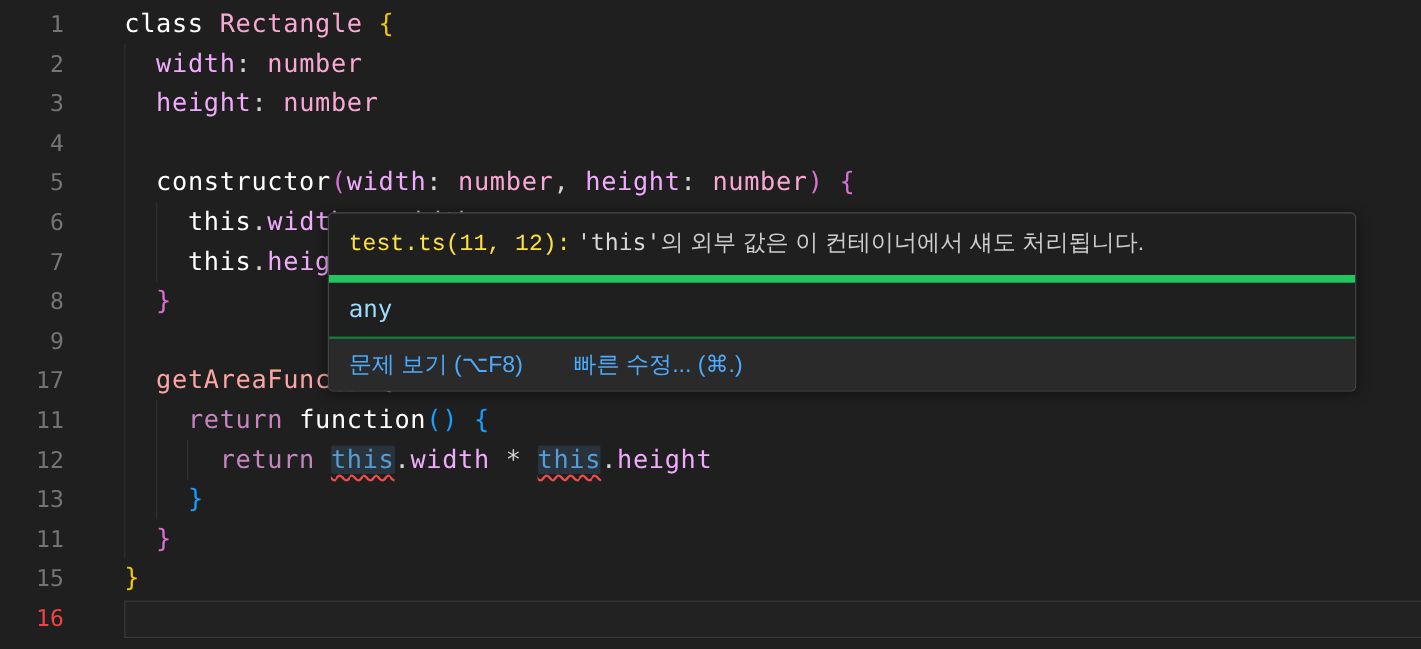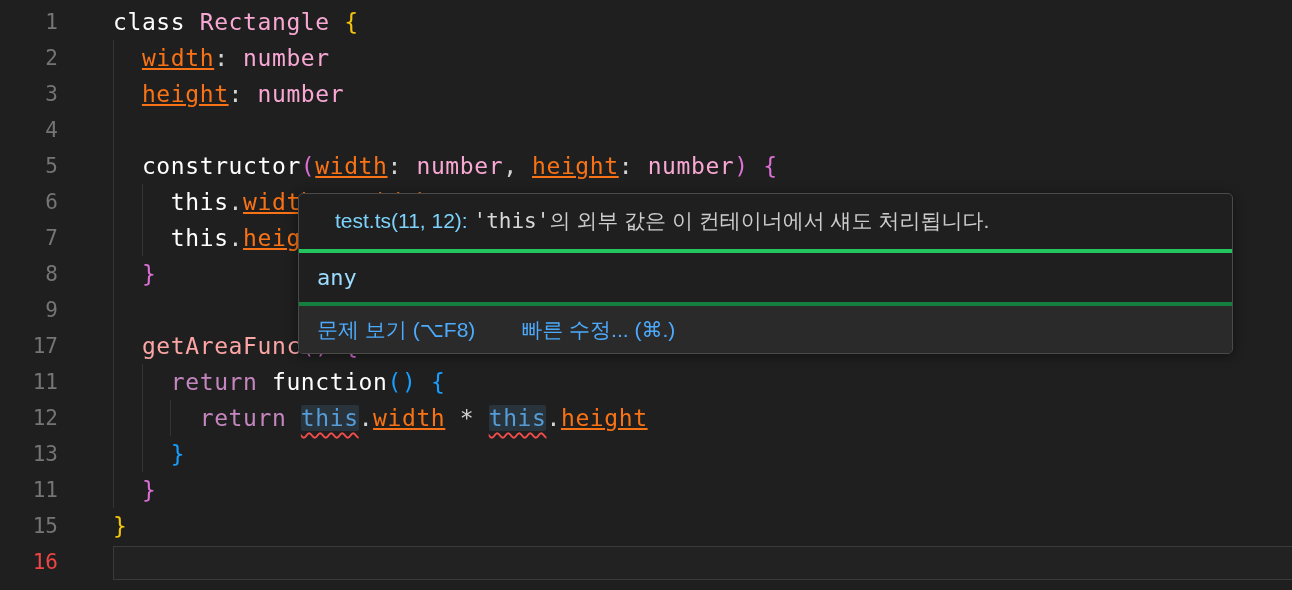--- a/index.html
+++ b/index.html
@@ -23,21 +23,21 @@
   
   .code-lines{
     position:absolute;left:113px;top:4px;right:0;
     font-size:23px;line-height:36px;letter-spacing:0.6px;
     white-space:pre;
     z-index:2;
   }
   .code-line{height:36px;}
   .tk-kw{color:#ffffff;}
   .tk-ty{color:#f9a8d4;}
-  .tk-vr{color:#f97316;text-decoration:underline;}
+  .tk-vr{color:#f0abfc;}
   .tk-fn{color:#fca5a5;}
   .tk-ct{color:#c586c0;}
   .tk-pl{color:#d4d4d4;}
   .tk-op{color:#d4d4d4;}
   .tk-b1{color:#f2c40f;}
   .tk-b2{color:#da70d6;}
   .tk-b3{color:#179fff;}
   .tk-err{
     color:#569cd6;
     background:rgba(86,156,214,0.16);
@@ -64,30 +64,30 @@
     z-index:10;
     overflow:hidden;
     box-sizing:border-box;
   }
   .hover-msg{padding:11px 18px 12px;white-space:nowrap;overflow:hidden;}
   .msg-line{line-height:31px;font-size:21px;}
   .msg-line + .msg-line{margin-top:21px;}
   .seg-plain{font-family:"Liberation Sans", sans-serif;color:#cccccc;}
   .seg-code{font-family:"DejaVu Sans Mono", monospace;color:#d8d8d8;}
   .seg-dim{font-family:"DejaVu Sans Mono", monospace;color:#9d9d9d;}
-  .seg-link{font-family:Liberation Sans, sans-serif;color:#7dd3fc;cursor:pointer;margin-left:18px;}
+  .seg-link{font-family:Liberation Mono, monospace;color:#fde047;cursor:pointer;}
   .hover-type{
-    border-top:4px solid #22c55e;
+    border-top:7px solid #22c55e;
     padding:9px 18px;
     font-size:22px;line-height:31px;
     color:#9cdcfe;
     white-space:nowrap;
   }
   .hover-actions{
-    border-top:4px solid #15803d;
+    border-top:2px solid #15803d;
     background:#2a2a2a;
     padding:0 18px;
     height:47px;line-height:47px;
     font-family:"Liberation Sans", sans-serif;
     font-size:21px;
     color:#4daafc;
     white-space:nowrap;
   }
   .hover-actions .action{cursor:pointer;}
   .hover-actions .action + .action{margin-left:40px;}

